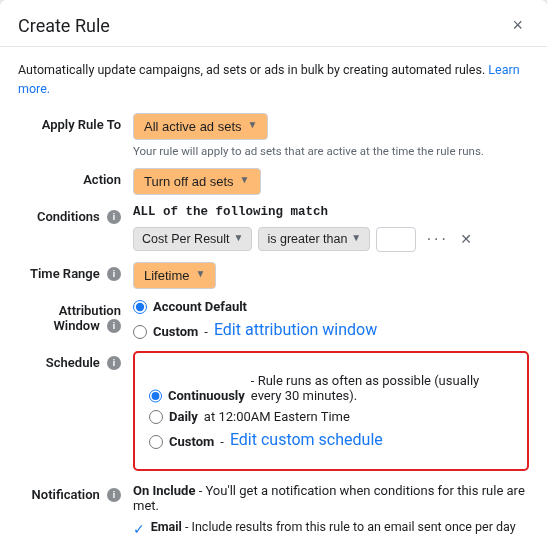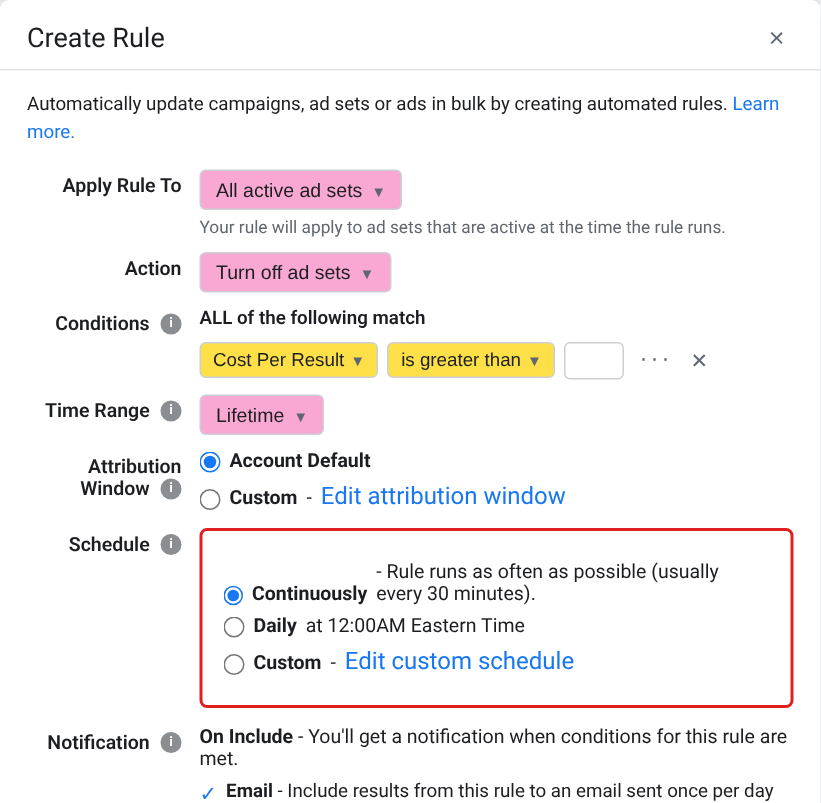--- a/index.html
+++ b/index.html
@@ -86,23 +86,23 @@
       font-size: 9px;
       text-align: center;
       line-height: 14px;
       font-weight: 700;
       cursor: pointer;
       margin-left: 4px;
       vertical-align: middle;
     }
     .dropdown-btn {
       display: inline-flex;
-      align-items: flex-end;
+      align-items: flex-start;
       gap: 6px;
-      background: #f9a8d4;
+      background: #fdba74;
       border: 1px solid #ccd0d5;
       border-radius: 4px;
       padding: 5px 10px;
       font-size: 13px;
       cursor: pointer;
       color: #1c1e21;
     }
     .dropdown-arrow {
       font-size: 10px;
       color: #606770;
@@ -117,26 +117,27 @@
       align-items: center;
       gap: 6px;
       margin-top: 8px;
       flex-wrap: wrap;
     }
     .conditions-label {
       font-size: 12.5px;
       color: #1c1e21;
       font-weight: 600;
       margin-bottom: 6px;
+      font-family: Liberation Mono, monospace;
     }
     .condition-dropdown {
       display: inline-flex;
-      align-items: flex-end;
+      align-items: flex-start;
       gap: 4px;
-      background: #fde047;
+      background: #e5e5e5;
       border: 1px solid #ccd0d5;
       border-radius: 4px;
       padding: 4px 8px;
       font-size: 12.5px;
       cursor: pointer;
       color: #1c1e21;
     }
     .condition-value {
       display: inline-flex;
       align-items: center;

